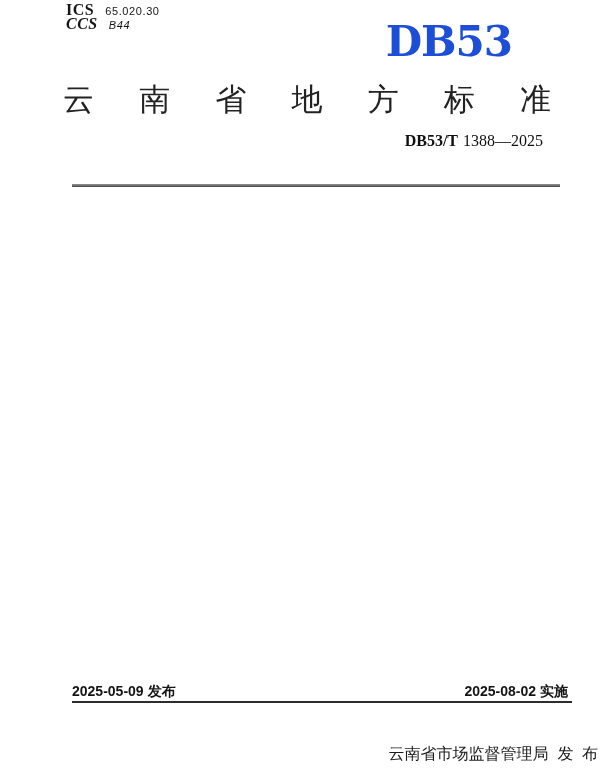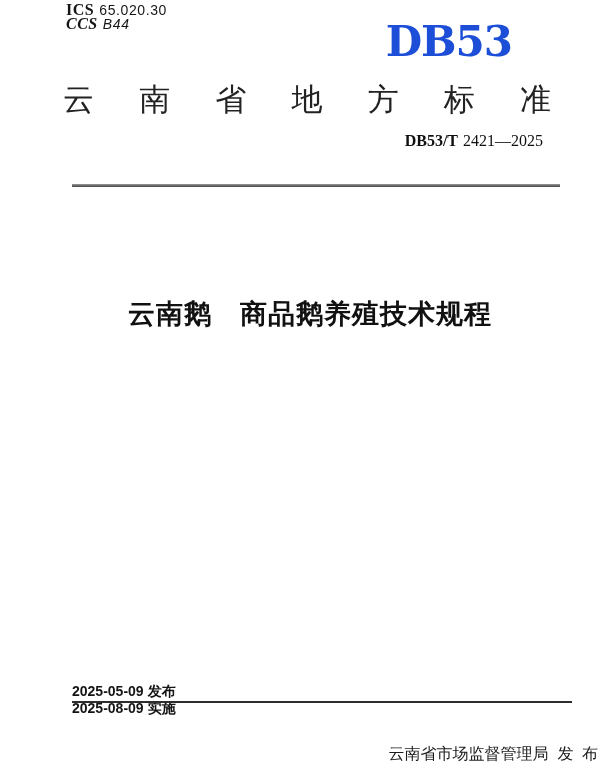--- a/index.html
+++ b/index.html
@@ -11,21 +11,21 @@
     background:#ffffff;
     font-family:"Liberation Sans", sans-serif;
     color:#161616;
     overflow:hidden;
   }
   
   .code-row { position:absolute; left:66px; font-size:11px; line-height:13px; white-space:nowrap; }
   .code-row.ics { top:3px; }
   .code-row.ccs { top:17px;font-style:italic; }
   .code-label { font-family:"Liberation Serif", serif; font-weight:bold; font-size:16px; letter-spacing:0.5px; }
-  .code-value { margin-left:2px; font-size:14px; letter-spacing:0.6px; }
+  .code-value { margin-left:8px; font-size:11px; letter-spacing:0.6px; }
   
   .db-logo {
     position:absolute; top:20px; right:88px;
     font-family:"DejaVu Serif", "Liberation Serif", serif;
     font-weight:bold; font-size:42px; line-height:1.05;
     letter-spacing:-1px; color:#1d4ed8;
   }
   
   .std-type {
     position:absolute; top:84px; left:63px; width:488px;
@@ -55,21 +55,20 @@
     text-align:center;
     font-size:27px; font-weight:bold; letter-spacing:1px;
     color:#111; white-space:nowrap;
   }
   
   .dates {
     position:absolute; top:683px; left:72px; width:496px;
     display:flex; justify-content:space-between;
     font-size:14px; font-weight:600; line-height:17px;
     color:#141414;
-    flex-direction:column;
   }
   .date-group { white-space:nowrap; }
   .date-group .date-label { margin-left:4px; }
   
   .publisher {
     position:absolute; top:745px; left:0; width:600px;
     text-align:right; font-size:16px; line-height:18px;
     color:#1a1a1a; white-space:nowrap;
   }
   .publisher .pub-label { margin-left:9px; letter-spacing:2px; }
@@ -95,33 +94,32 @@
     <span>云</span>
     <span>南</span>
     <span>省</span>
     <span>地</span>
     <span>方</span>
     <span>标</span>
     <span>准</span>
   </div>
 
   <div class="std-num">
-    <span class="prefix">DB53/T</span><span class="number">2421—2025</span>
+    <span class="prefix">DB53/T</span><span class="number">1388—2025</span>
   </div>
 
   <div class="rule-top"></div>
 
-  <div class="doc-title">云南鹅　商品鹅养殖技术规程</div>
 
   <div class="dates">
     <span class="date-group">
       <span>2025-05-09</span><span class="date-label">发布</span>
     </span>
     <span class="date-group">
-      <span>2025-08-09</span><span class="date-label">实施</span>
+      <span>2025-08-02</span><span class="date-label">实施</span>
     </span>
   </div>
 
   <div class="rule-bottom"></div>
 
   <div class="publisher">
     <span>云南省市场监督管理局</span><span class="pub-label">发 布</span>
   </div>
 
 </div>

